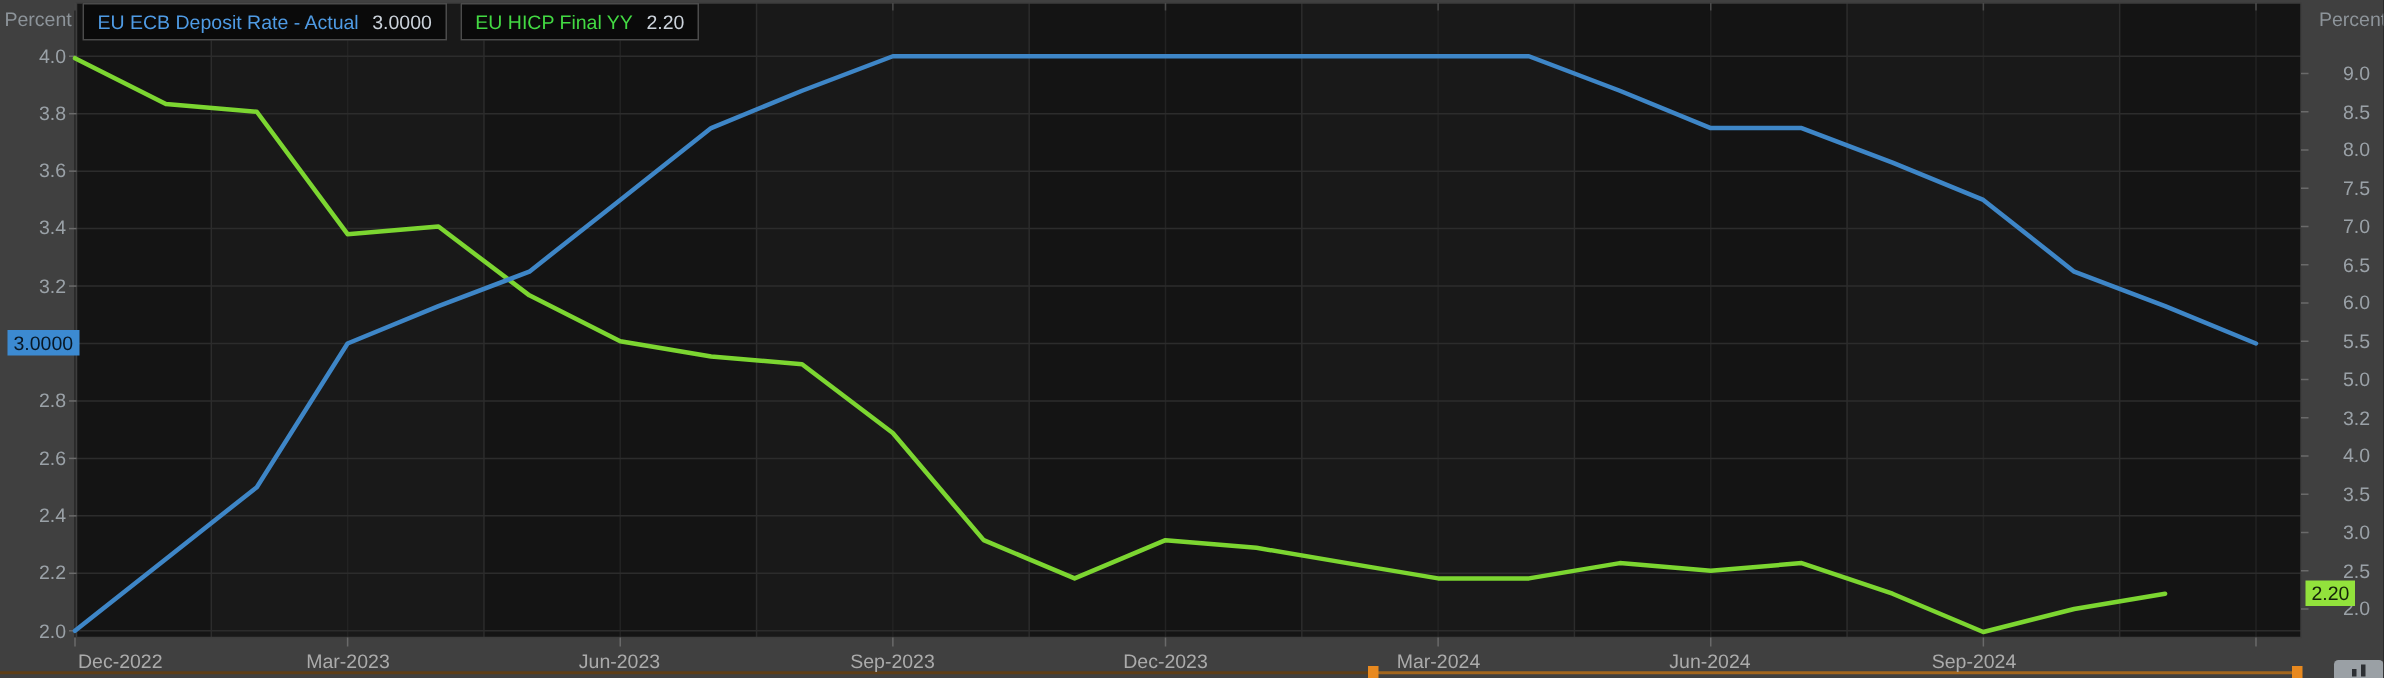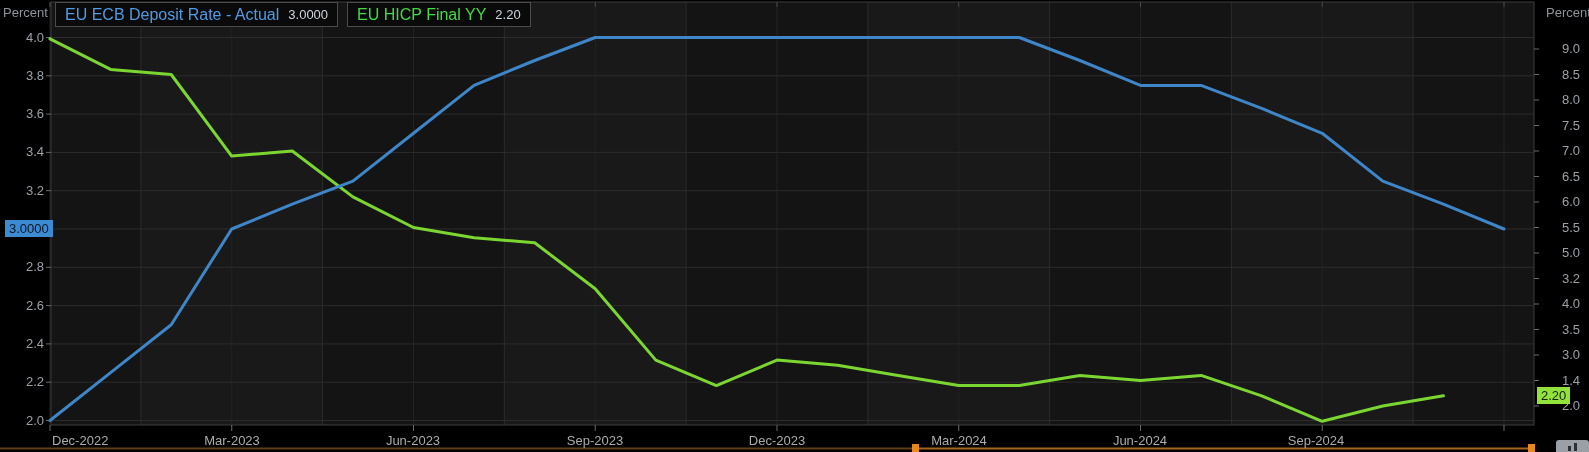--- a/index.html
+++ b/index.html
@@ -1,25 +1,25 @@
 <!DOCTYPE html>
 <html><head>
 <meta charset="utf-8">
 <style>
   html,body{margin:0;padding:0;background:#1a1a1a;}
-  #stage{position:relative;width:1589px;height:452px;background:#000000;overflow:hidden;
+  #stage{position:relative;width:1589px;height:452px;background:#404040;overflow:hidden;
          font-family:"Liberation Sans",sans-serif;-webkit-font-smoothing:antialiased;}
   #plot-svg{position:absolute;left:0;top:0;}
   .unit-label{position:absolute;top:5px;font-size:13px;color:#8d949a;}
   #unit-left{left:3px;}
   #unit-right{left:1546px;}
   #legend{position:absolute;left:55px;top:2px;display:flex;gap:9px;z-index:5;}
   .legend-box{display:flex;align-items:center;background:#0a0a0a;border:1px solid #4b4b4b;
               padding:3px 9px;height:17px;cursor:default;}
-  .legend-label{font-size:16px;white-space:nowrap;}
+  .legend-label{font-size:13px;white-space:nowrap;}
   .legend-label.c-ecb{color:#4f9be4;}
   .legend-label.c-hicp{color:#43d943;}
   .legend-value{font-size:13px;color:#ccd3db;margin-left:9px;}
   .axis-lab{position:absolute;font-size:13px;color:#9aa1a7;line-height:14px;}
   .axis-lab.left{width:40px;text-align:right;}
   .axis-lab.right{text-align:left;margin-left:20px;}
   .x-lab{position:absolute;font-size:13px;color:#ababab;top:433px;white-space:nowrap;}
   .badge{position:absolute;font-size:13px;line-height:17px;padding:0 4px;z-index:4;}
   #badge-ecb{background:#3c8ad1;color:#081724;}
   #badge-hicp{background:#92e23c;color:#15230a;}
@@ -158,21 +158,21 @@
       <div class="axis-lab right" style="left:1542px;top:119px">7.5</div>
       <div class="axis-lab right" style="left:1542px;top:144px">7.0</div>
       <div class="axis-lab right" style="left:1542px;top:170px">6.5</div>
       <div class="axis-lab right" style="left:1542px;top:195px">6.0</div>
       <div class="axis-lab right" style="left:1542px;top:221px">5.5</div>
       <div class="axis-lab right" style="left:1542px;top:246px">5.0</div>
       <div class="axis-lab right" style="left:1542px;top:272px">3.2</div>
       <div class="axis-lab right" style="left:1542px;top:297px">4.0</div>
       <div class="axis-lab right" style="left:1542px;top:323px">3.5</div>
       <div class="axis-lab right" style="left:1542px;top:348px">3.0</div>
-      <div class="axis-lab right" style="left:1542px;top:374px">1.4</div>
+      <div class="axis-lab right" style="left:1542px;top:374px">2.5</div>
       <div class="axis-lab right" style="left:1542px;top:399px">2.0</div>
       <div class="x-lab" style="left:52px">Dec-2022</div>
       <div class="x-lab" style="left:232px;transform:translateX(-50%)">Mar-2023</div>
       <div class="x-lab" style="left:413px;transform:translateX(-50%)">Jun-2023</div>
       <div class="x-lab" style="left:595px;transform:translateX(-50%)">Sep-2023</div>
       <div class="x-lab" style="left:777px;transform:translateX(-50%)">Dec-2023</div>
       <div class="x-lab" style="left:959px;transform:translateX(-50%)">Mar-2024</div>
       <div class="x-lab" style="left:1140px;transform:translateX(-50%)">Jun-2024</div>
       <div class="x-lab" style="left:1316px;transform:translateX(-50%)">Sep-2024</div>
     </div>

